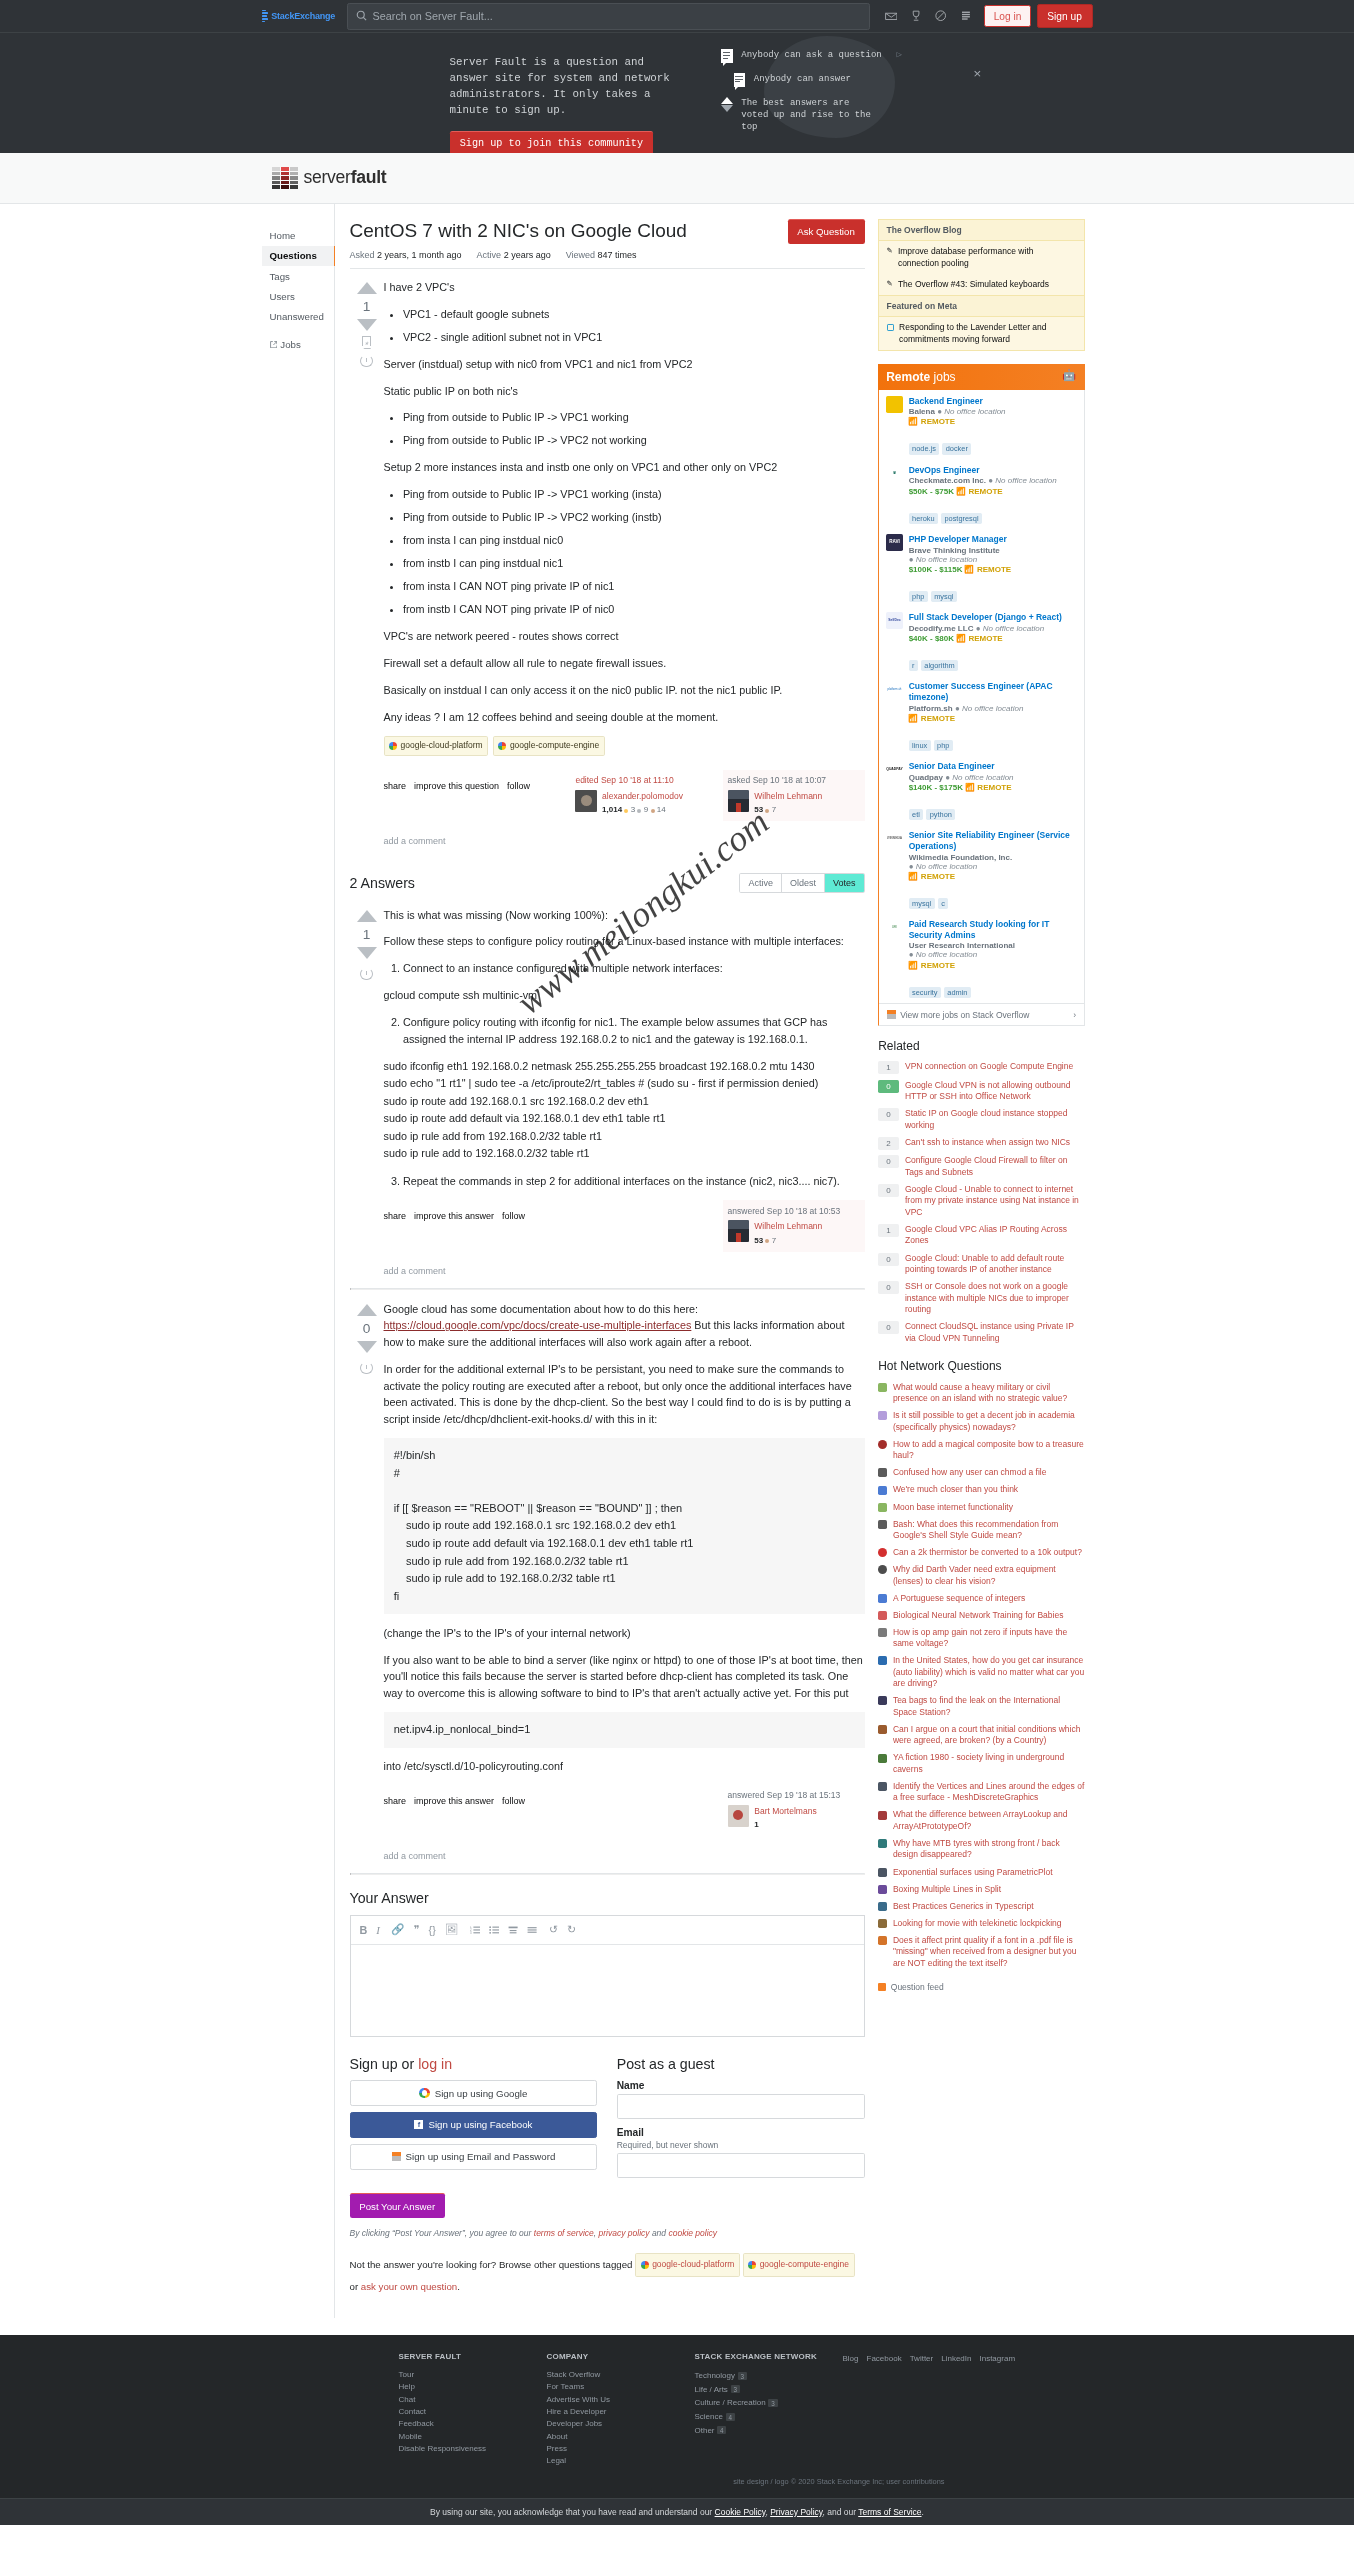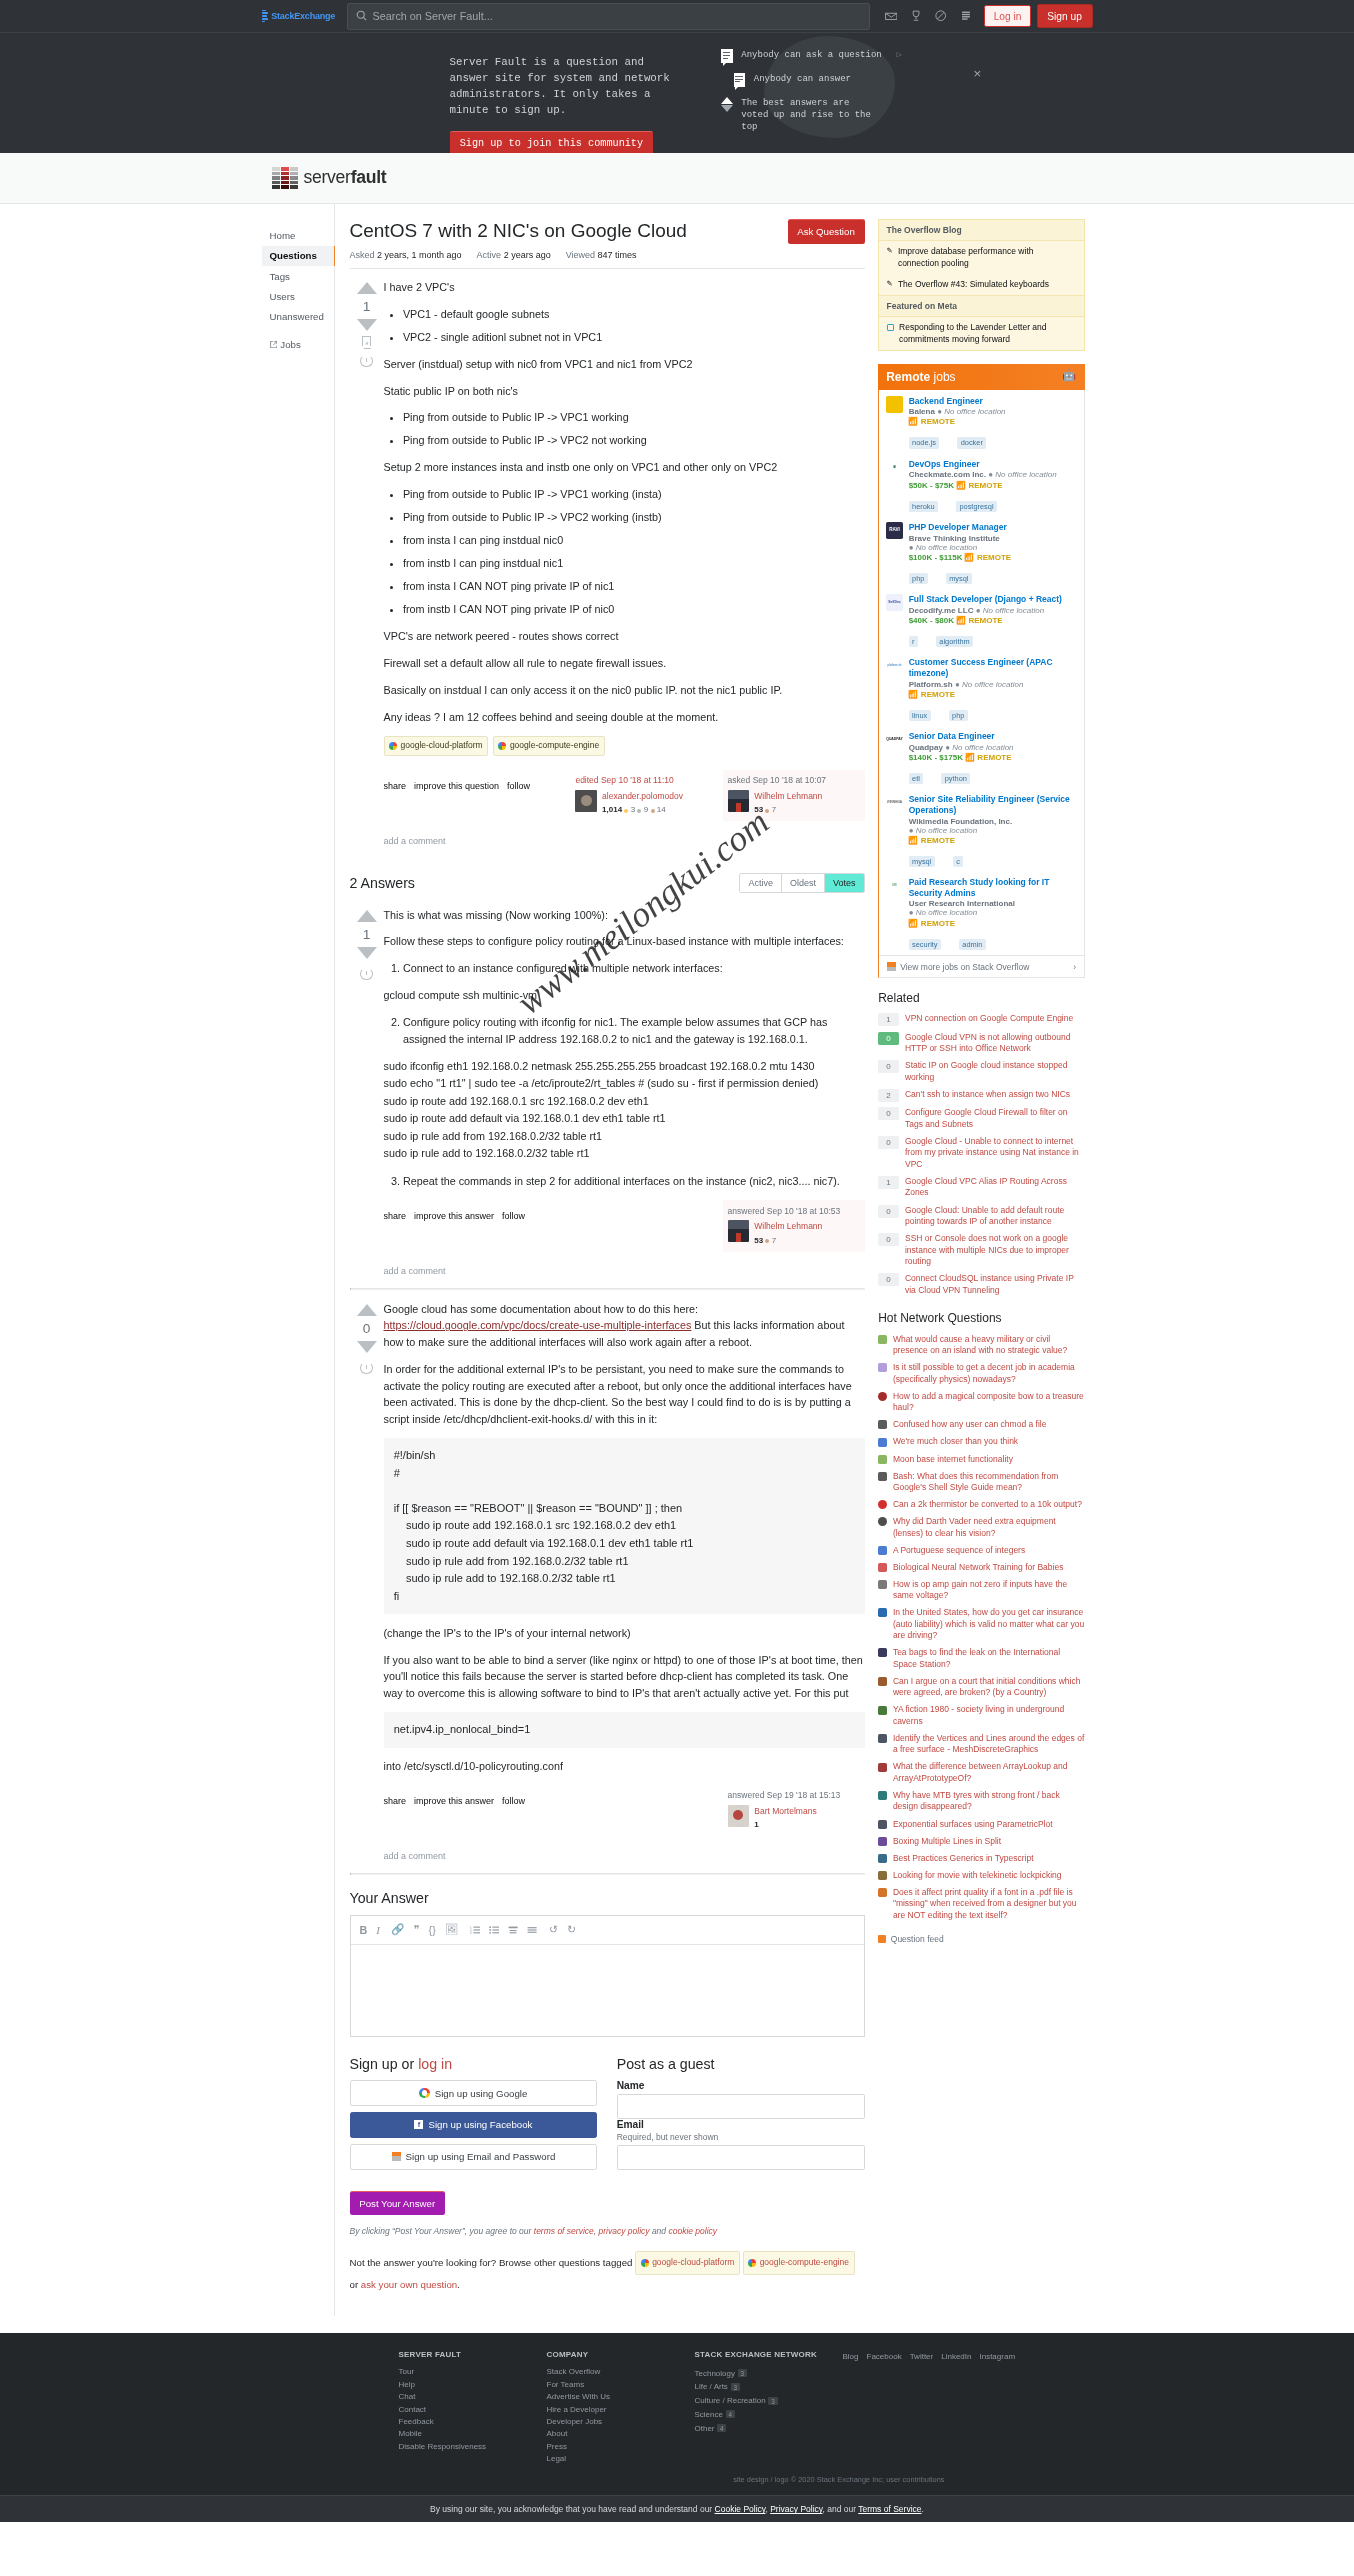--- a/index.html
+++ b/index.html
@@ -193,21 +193,21 @@
   .jobs-head b { font-weight:bold; }
   .jobs-body { border:0.6px solid #e3e6e8; border-left:1.7px solid #f48024; border-top:none; }
   .job { display:flex; gap:5.7px; padding:5.1px 6.8px; }
   .job-logo { width:17px; height:17px; flex:0 0 17px; border-radius:1.7px; display:flex;align-items:center;justify-content:center; font-size:4px; color:#fff; text-align:center; line-height:1.05; overflow:hidden;}
   .job-title { color:#0077cc; font-weight:bold; font-size:8.5px; line-height:1.25; margin-bottom:1.1px;}
   .job-comp { font-size:8px; color:#6a737c; font-weight:bold;}
   .job-loc { font-style:italic; font-weight:normal; color:#848d95;}
   .job-meta { font-size:8px; font-weight:bold; margin:1.1px 0;}
   .sal { color:#3f9c35; }
   .rem { color:#d1a106; }
-  .job-tags { display:flex; gap:18px; margin-top:11px;}
+  .job-tags { display:flex; gap:3px; margin-top:17px;}
   .job-tags span { background:#e1ecf4; color:#39739d; font-size:7.4px; padding:1.1px 3.4px; border-radius:1.7px;}
   .viewmore { border-top:0.6px solid #e3e6e8; padding:5.7px 7.4px; font-size:8.5px; color:#6a737c; display:flex; align-items:center; gap:4.6px; justify-content:space-between;}
 
   .sb-sec-h { font-size:12px; font-weight:400; margin:3.4px 0 5.7px 0; color:#242729;}
   .rel-row { display:flex; gap:6.3px; padding:2.8px 0; font-size:8.5px; line-height:1.35;}
   .rel-n { width:20.5px; flex:0 0 20.5px; text-align:center; background:#eff0f1; color:#6a737c; font-size:8px; height:13px; line-height:13px; border-radius:1.7px;}
   .rel-n.green { background:#5eba7d; color:#fff;}
   .rel-row a { color:#c04a43; }
   .hot-row { display:flex; gap:5.7px; padding:2.8px 0; font-size:8.5px; line-height:1.35; }
   .hot-ic { width:9px; height:9px; flex:0 0 9px; margin-top:1.1px; border-radius:1.7px;}
@@ -671,21 +671,21 @@
           </div>
         <div class="oauth">
             <span class="seicon"></span>
             <span>Sign up using Email and Password</span>
           </div>
       </div>
       <div class="sg-col">
         <h3>Post as a guest</h3>
         <div class="flabel">Name</div>
         <div class="finput"></div>
-        <div class="flabel" style="">Email</div>
+        <div class="flabel" style="margin-top:8px;">Email</div>
         <div class="fsub">Required, but never shown</div>
         <div class="finput"></div>
       </div>
     </div>
 
     <a class="btn-post">Post Your Answer</a>
     <div class="legal">
       <span>By clicking “Post Your Answer”, you agree to our </span><a>terms of service</a>, <a>privacy policy</a> and <a>cookie policy</a>
     </div>
 

